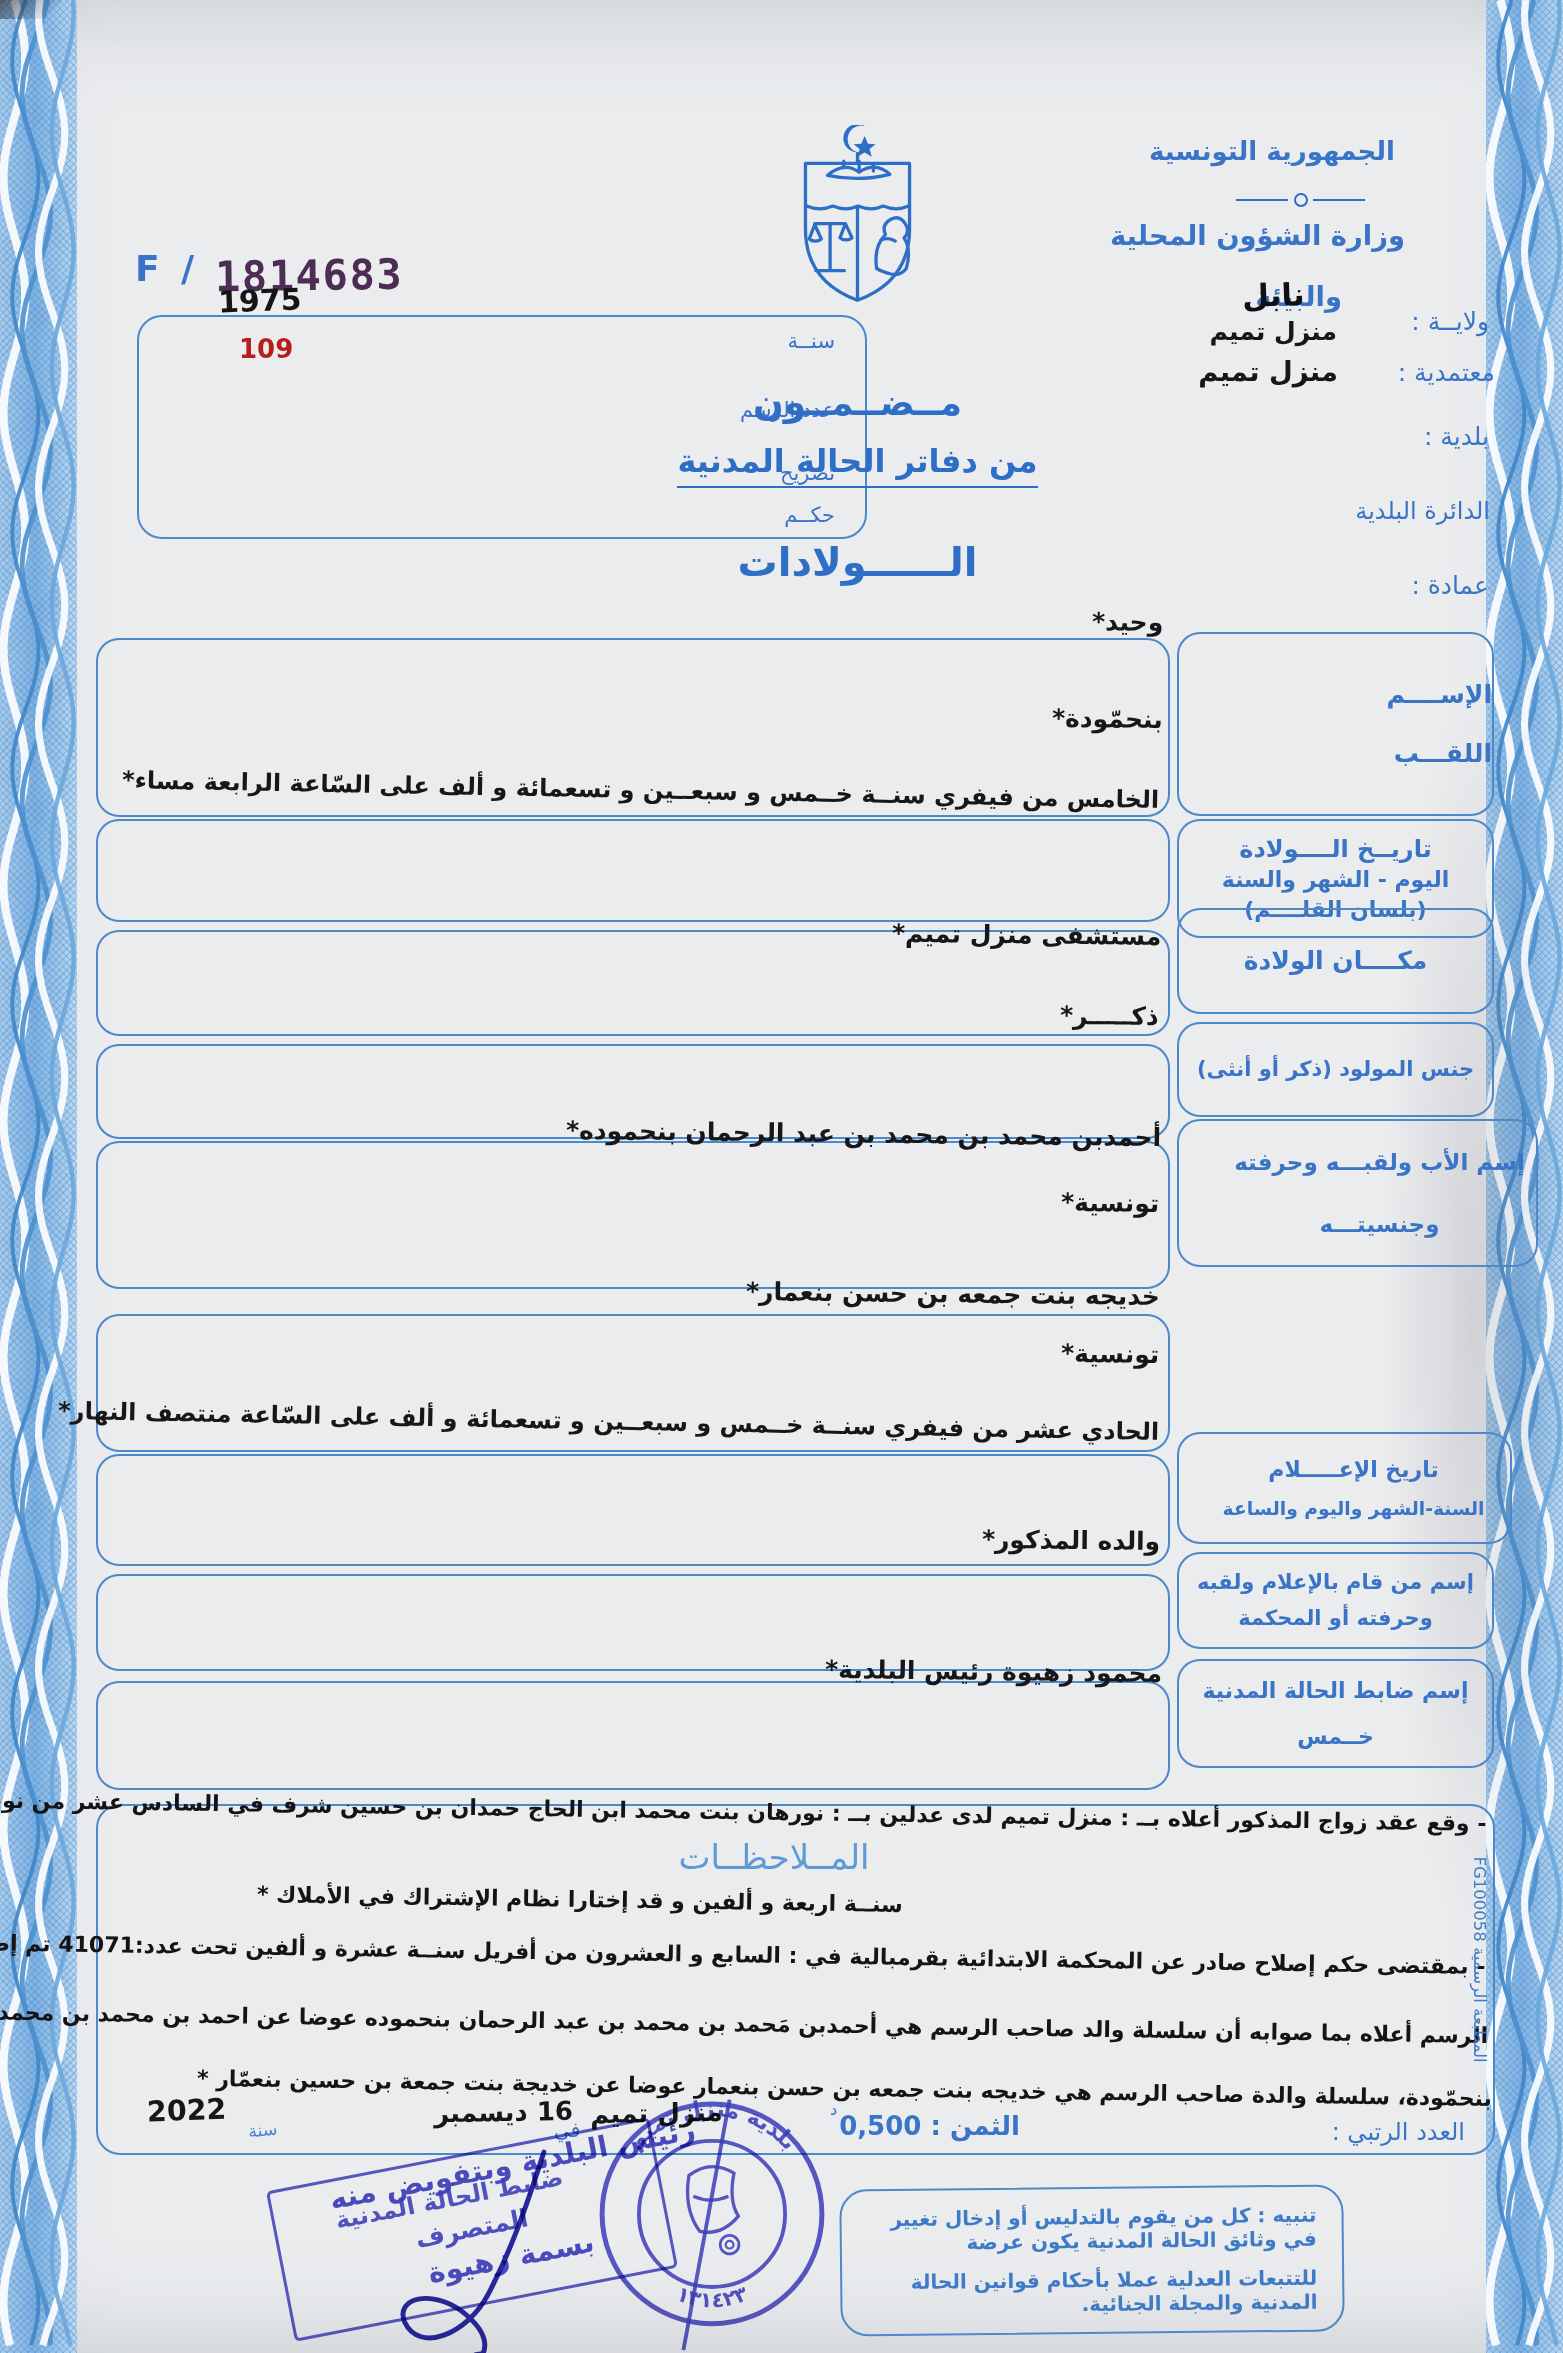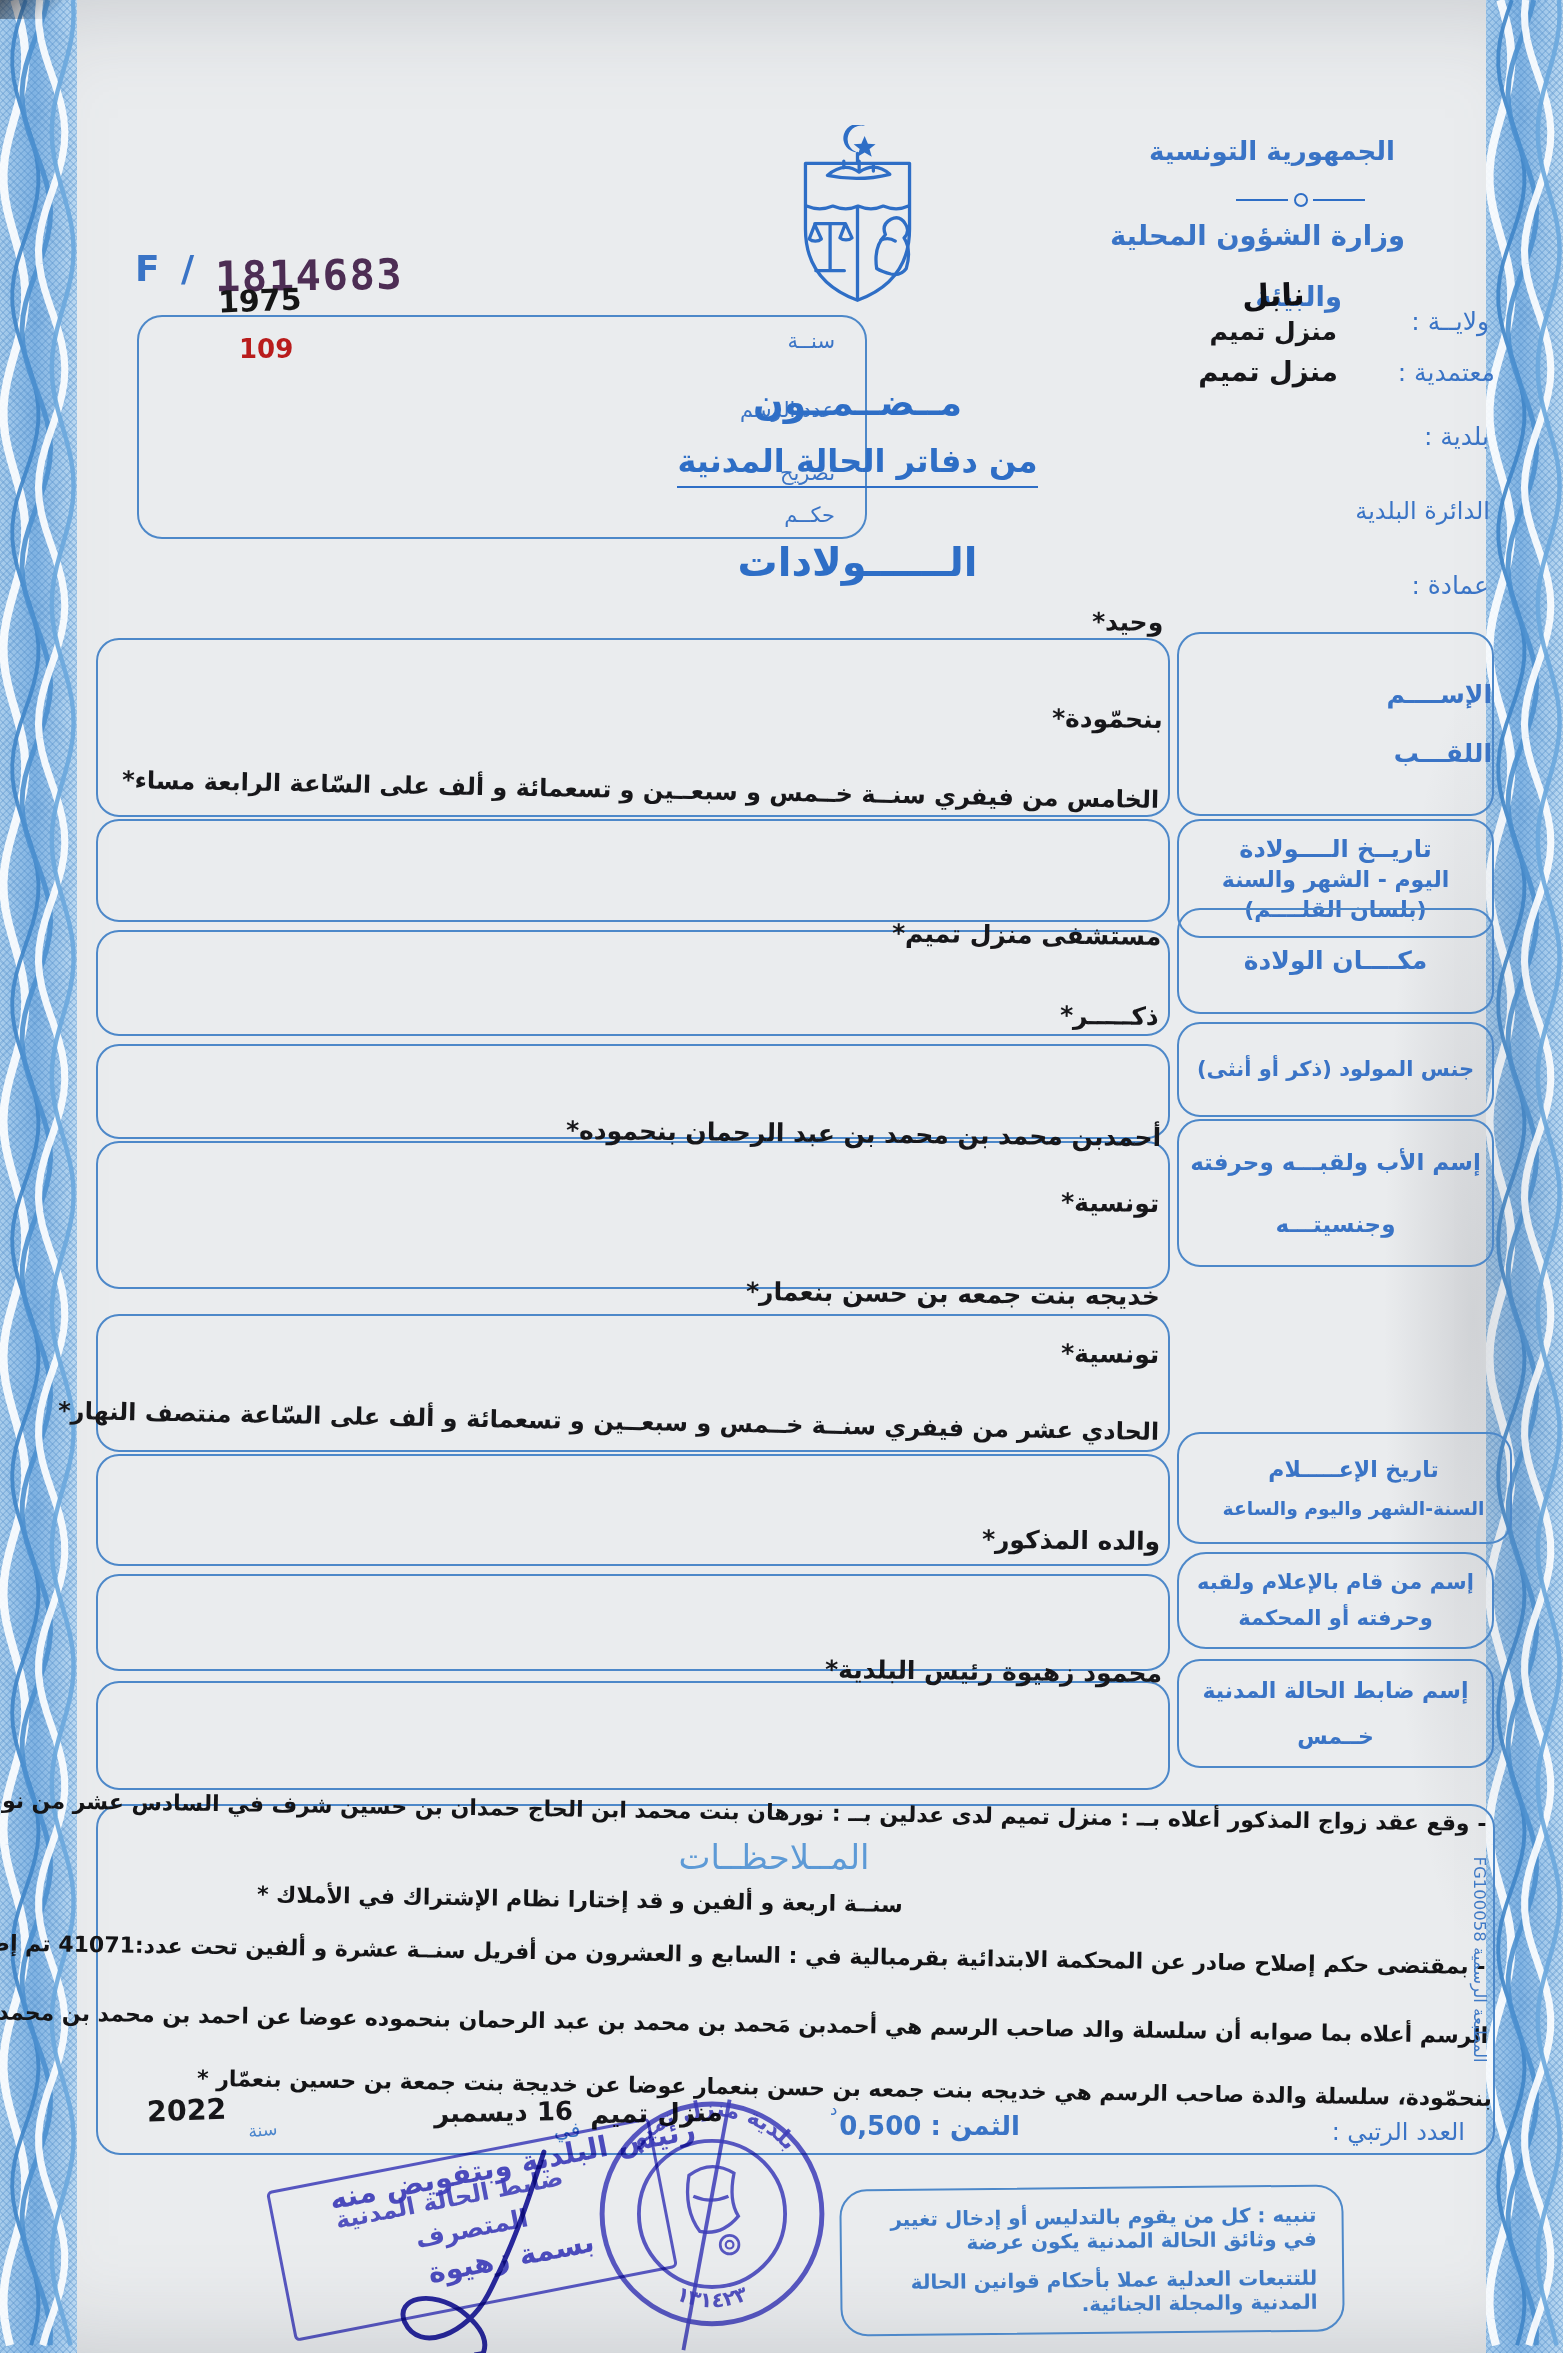--- a/index.html
+++ b/index.html
@@ -132,29 +132,29 @@
     <div class="l" style="font-size:24px;">تاريــخ الــــولادة</div>
     <div class="l">اليوم - الشهر والسنة</div>
     <div class="l">(بلسان القلــــم)</div>
   </div>
   <div class="lbox" style="top:908px;height:102px;font-size:25px;">
     <div class="l">مكــــان الولادة</div>
   </div>
   <div class="lbox" style="top:1022px;height:91px;font-size:21px;">
     <div class="l">جنس المولود (ذكر أو أنثى)</div>
   </div>
-  <div class="lbox" style="top:1119px;height:144px;font-size:23px;gap:27.4px;">
+  <div class="lbox" style="top:1119px;height:144px;font-size:23px;gap:27.4px;padding-left:44px;">
     <div class="l">إسم الأب ولقبـــه وحرفته</div>
     <div class="l">وجنسيتـــه</div>
   </div>
   <div class="lbox" style="top:1432px;height:108px;font-size:22px;gap:8.8px;padding-left:18px;">
     <div class="l">تاريخ الإعـــــلام</div>
     <div class="l" style="font-size:18.7px;">السنة-الشهر واليوم والساعة</div>
   </div>
-  <div class="lbox" style="top:1552px;height:93px;font-size:21px;gap:5px;border-radius:29px;">
+  <div class="lbox" style="top:1552px;height:93px;font-size:21px;gap:5px;">
     <div class="l">إسم من قام بالإعلام ولقبه</div>
     <div class="l">وحرفته أو المحكمة</div>
   </div>
   <div class="lbox" style="top:1659px;height:105px;font-size:22px;gap:13px;">
     <div class="l">إسم ضابط الحالة المدنية</div>
     <div class="l">خــمس</div>
   </div>
 
   <div class="val typed skew2" style="right:400px;top:608px;">وحيد*</div>
   <div class="val typed skew2" style="right:400px;top:705px;">بنحمّودة*</div>

